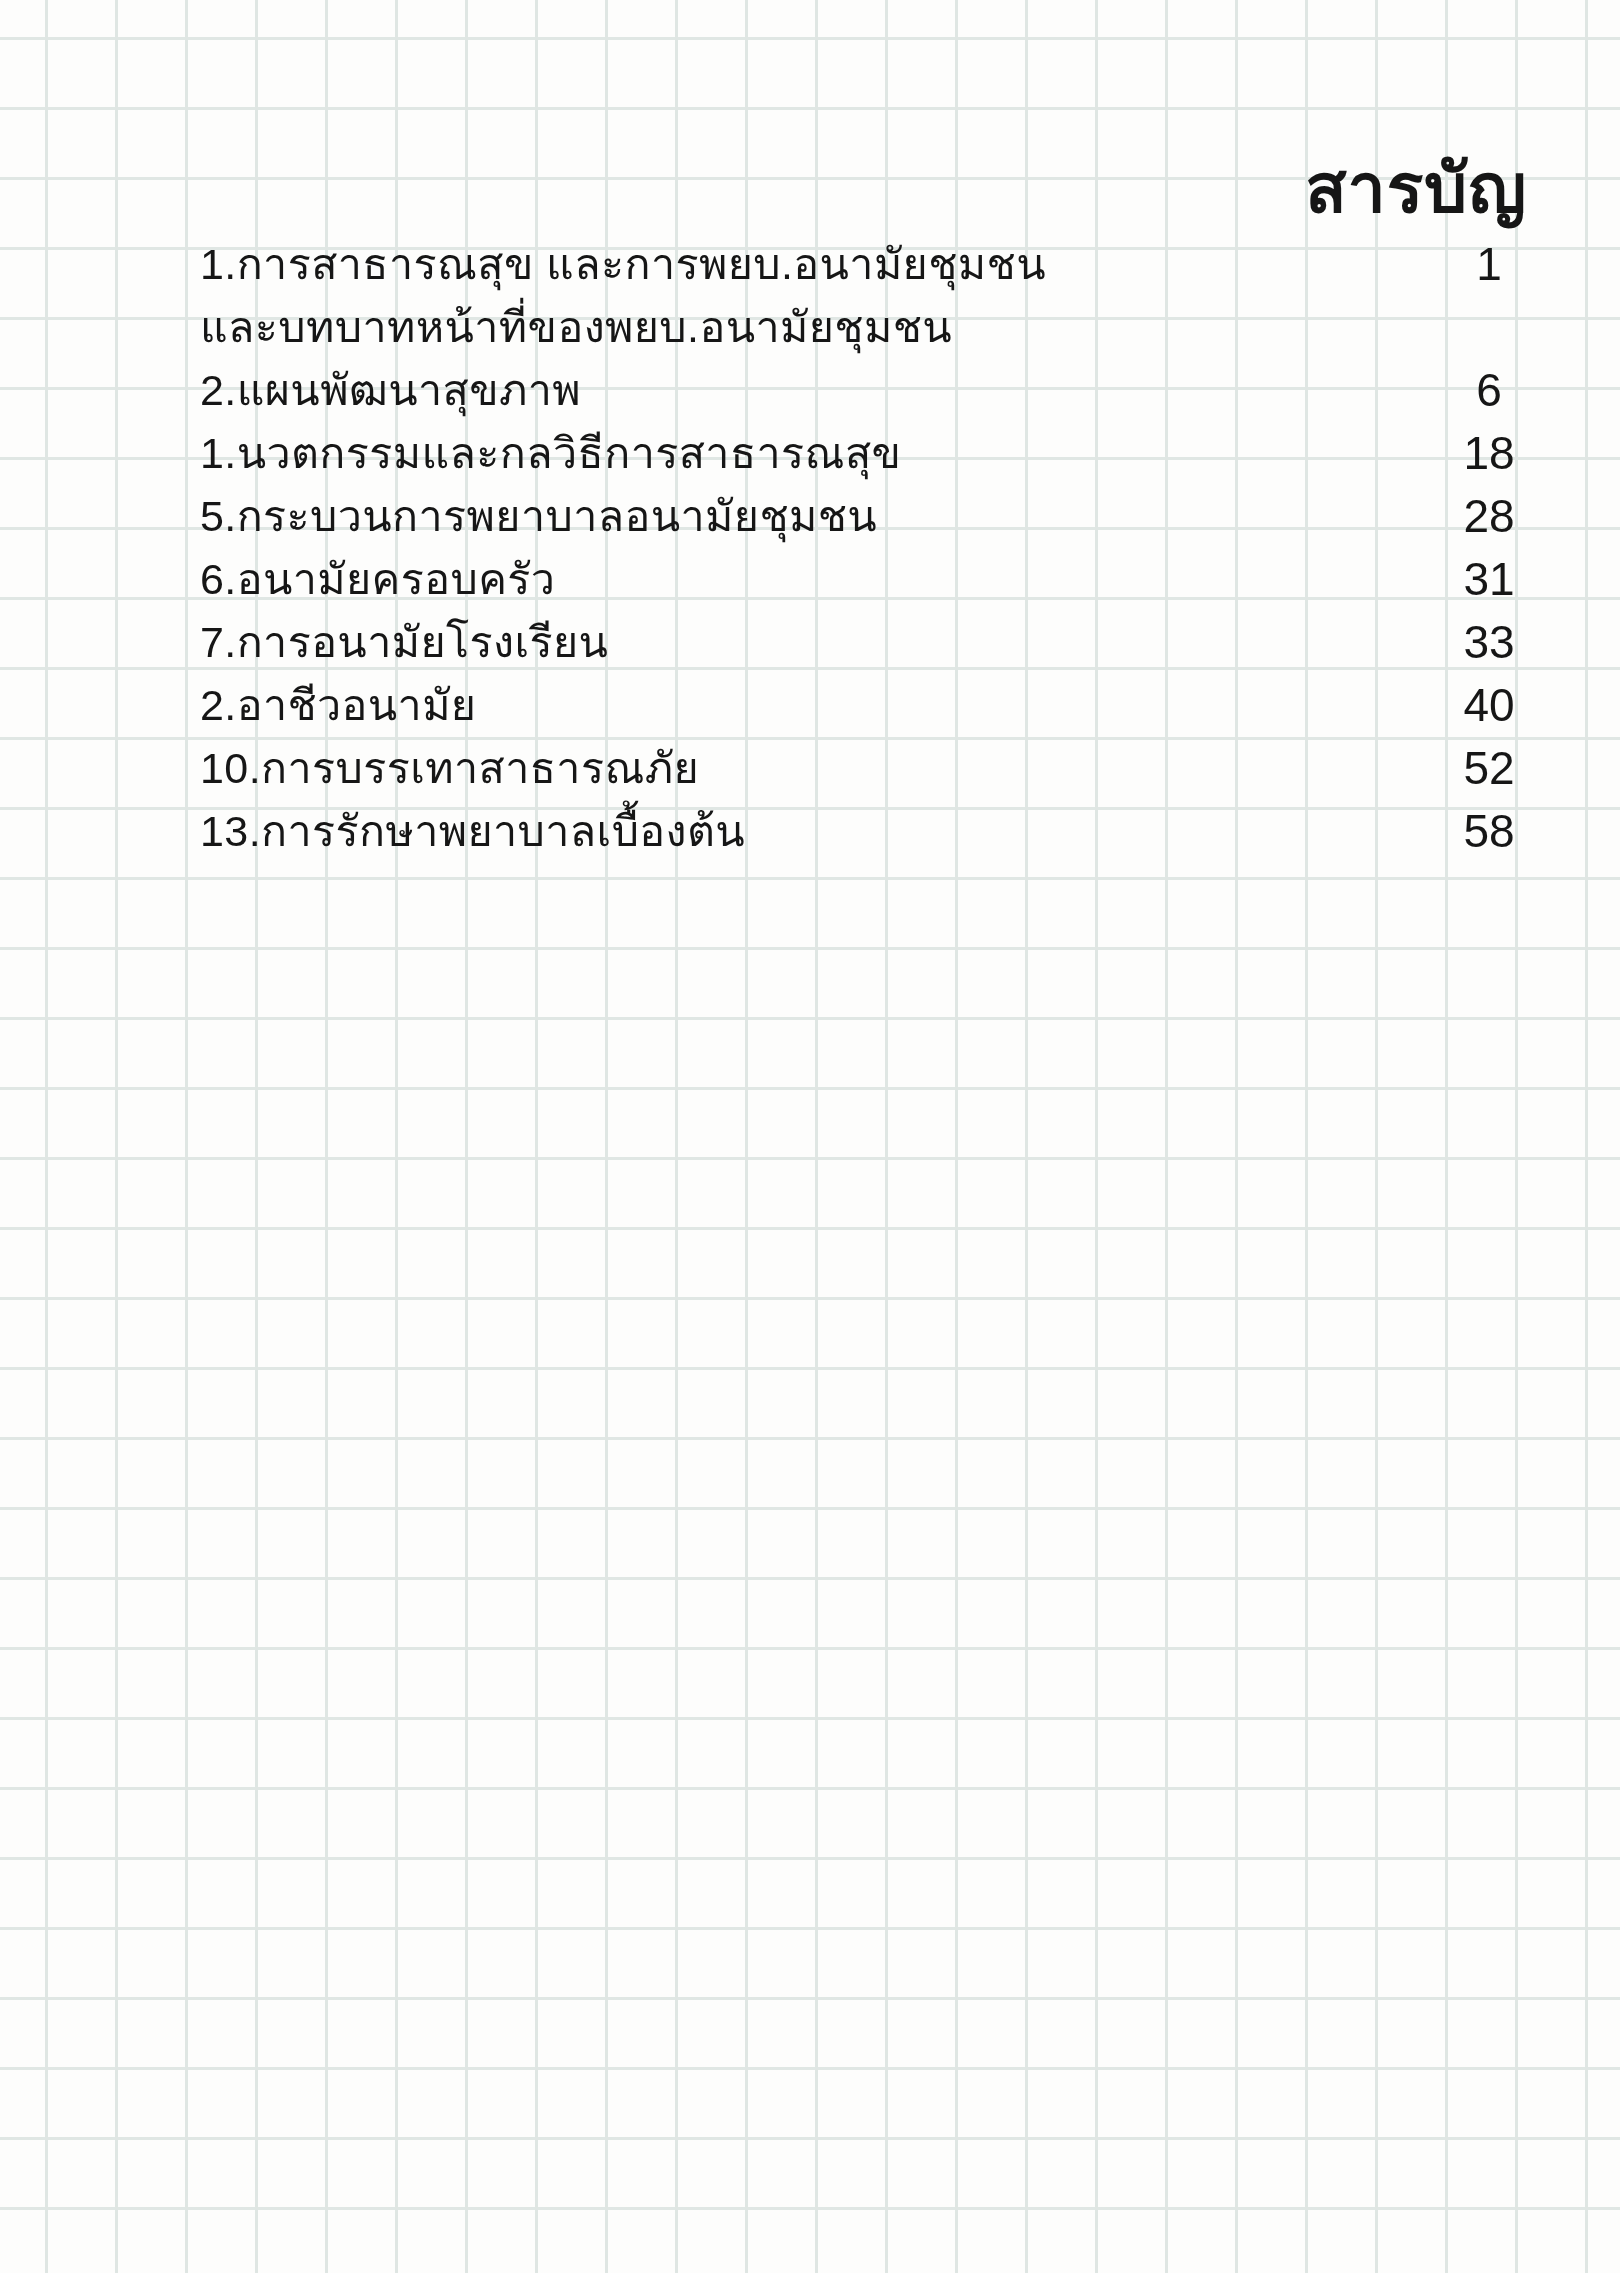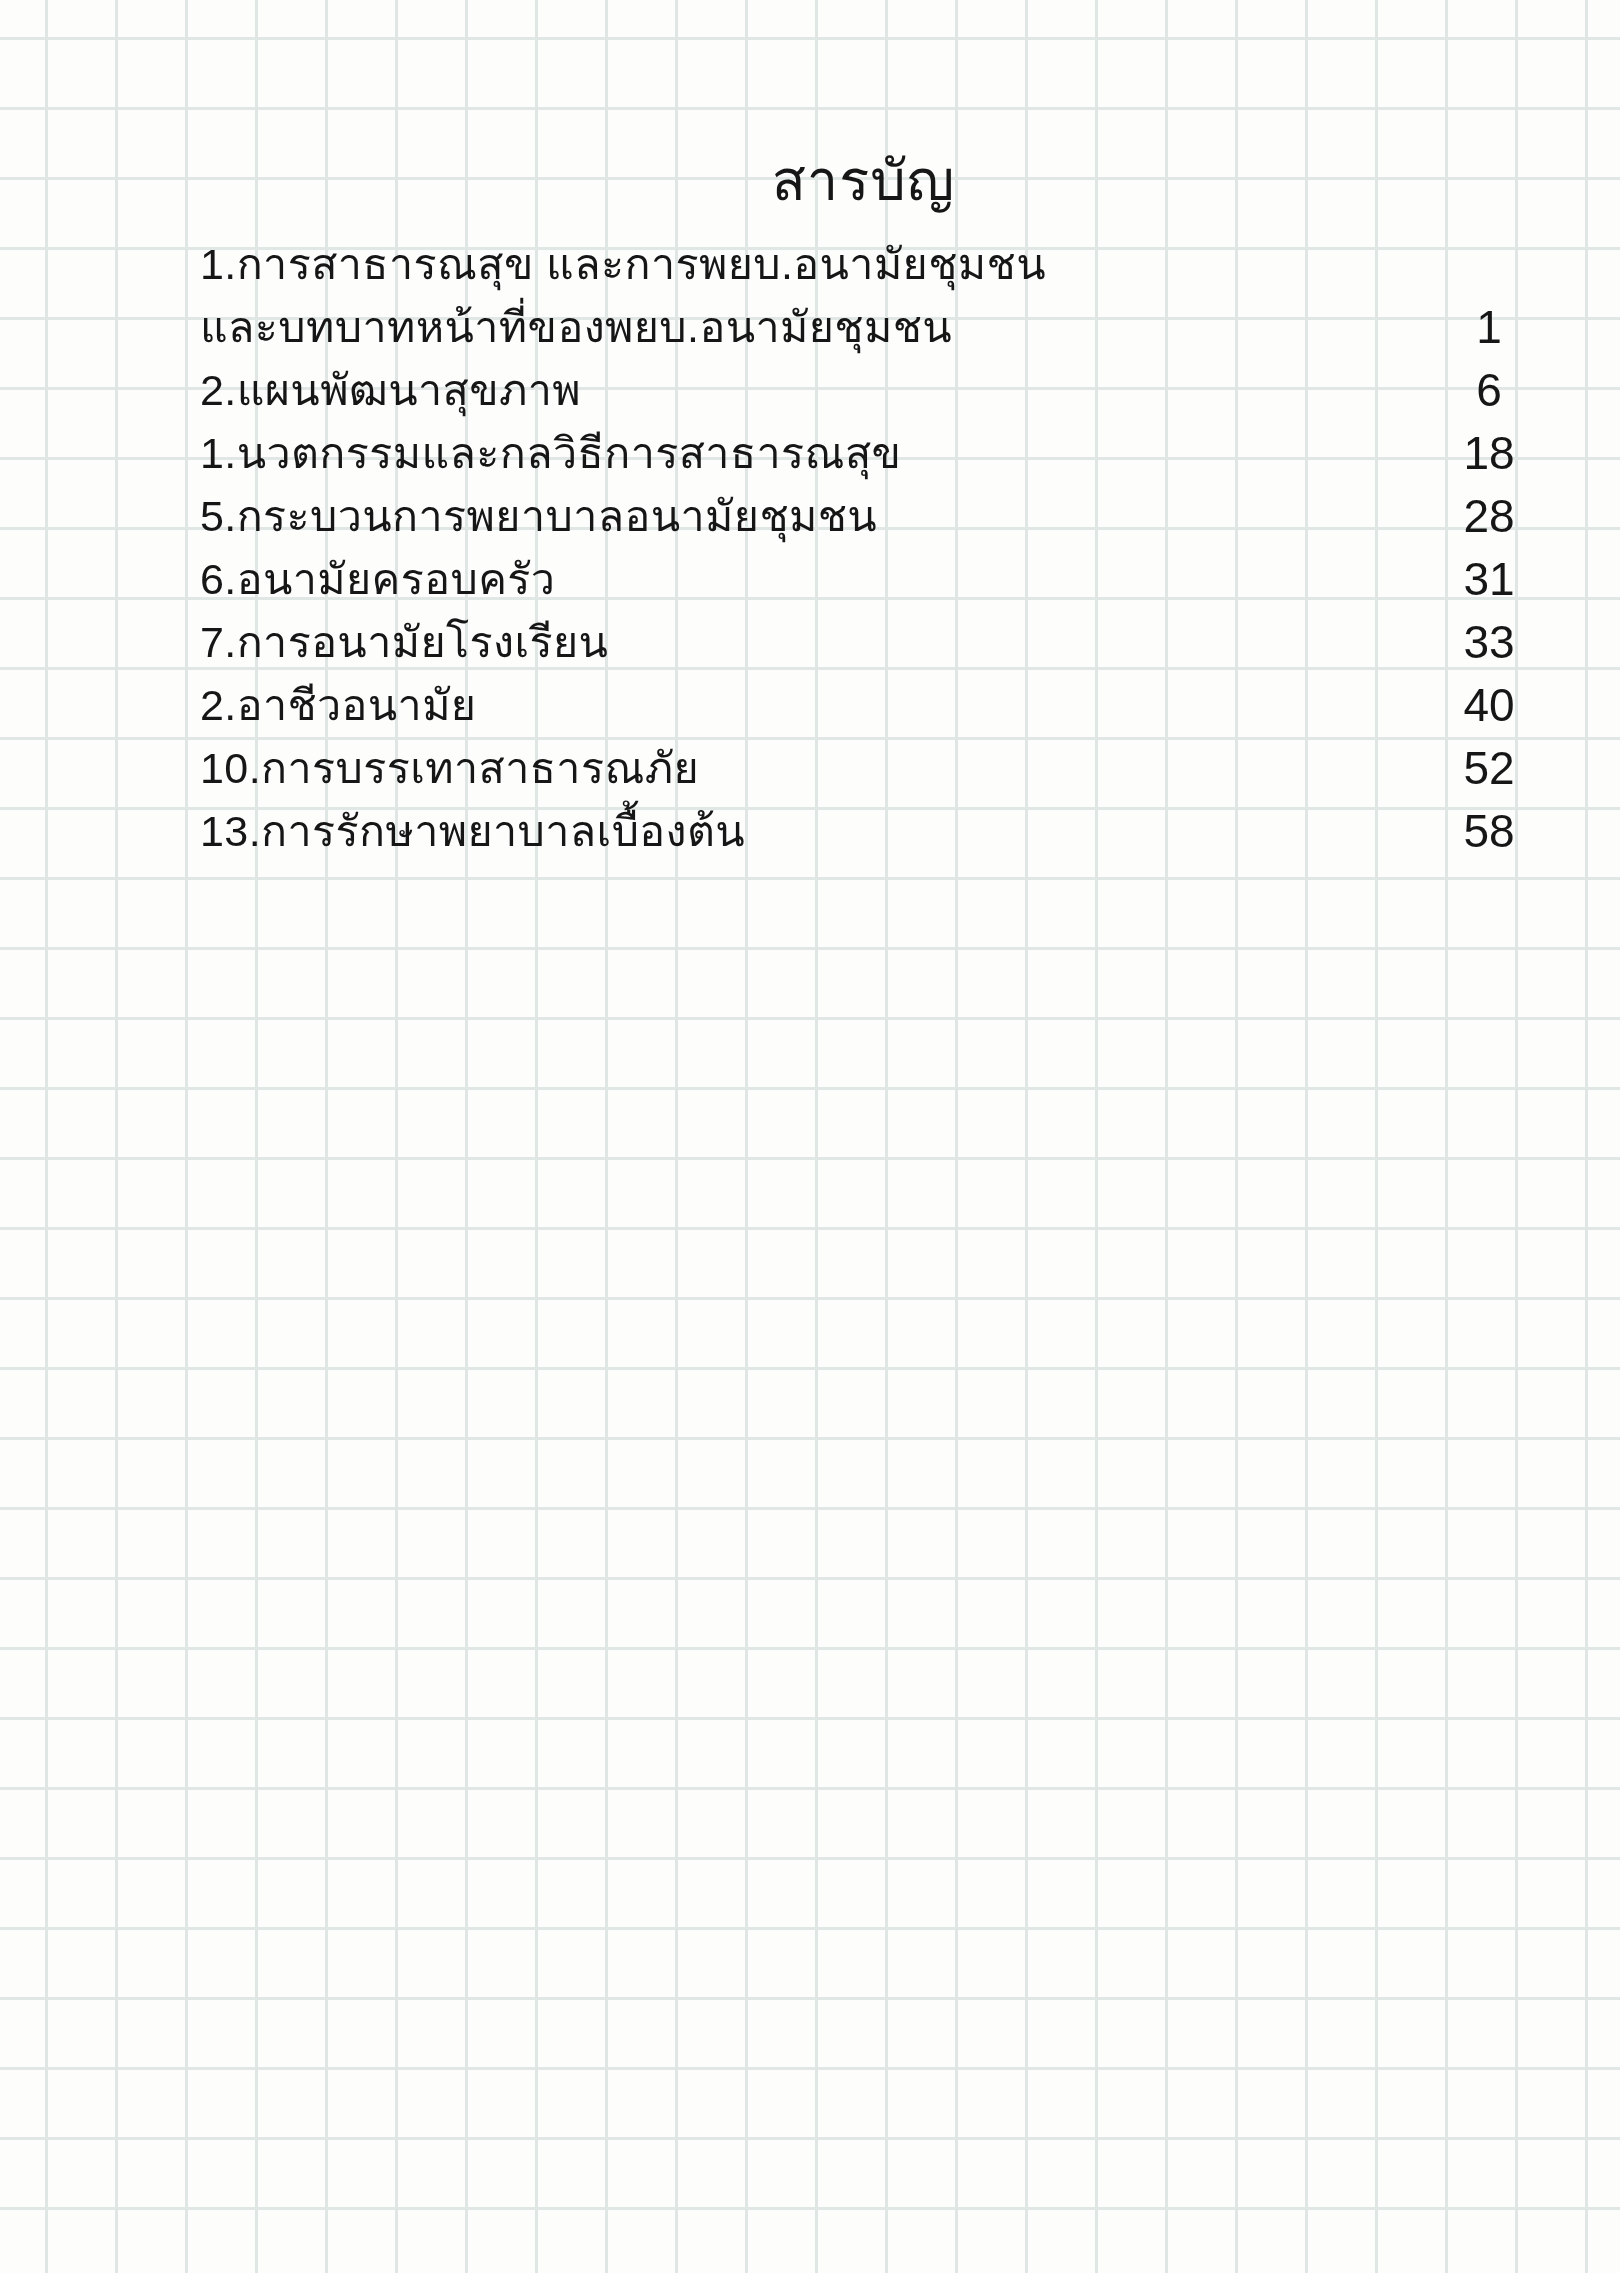--- a/index.html
+++ b/index.html
@@ -19,36 +19,36 @@
     background-size: 70px 70px;
     background-position: 45px 37px;
     font-family: "Liberation Sans", sans-serif;
     color: #161616;
   }
   .doc-title {
     position: absolute;
     top: 89px;
     left: 200px;
     right: 94px;
-    text-align: center;
-    font-size: 56px;
+    text-align: right;
+    font-size: 68px;
     line-height: 107px;
-    font-weight: 400;
+    font-weight: 700;
     letter-spacing: 0.9px;
     white-space: nowrap;
   }
   .toc {
     position: absolute;
     top: 233px;
     left: 200px;
     right: 94px;
   }
   .toc-row {
     display: flex;
-    align-items: flex-end;
+    align-items: flex-start;
   }
   .toc-label {
     flex: 1 1 auto;
     font-size: 43px;
     line-height: 63px;
     letter-spacing: 0.4px;
     white-space: nowrap;
   }
   .toc-label .line2 {
     display: block;

